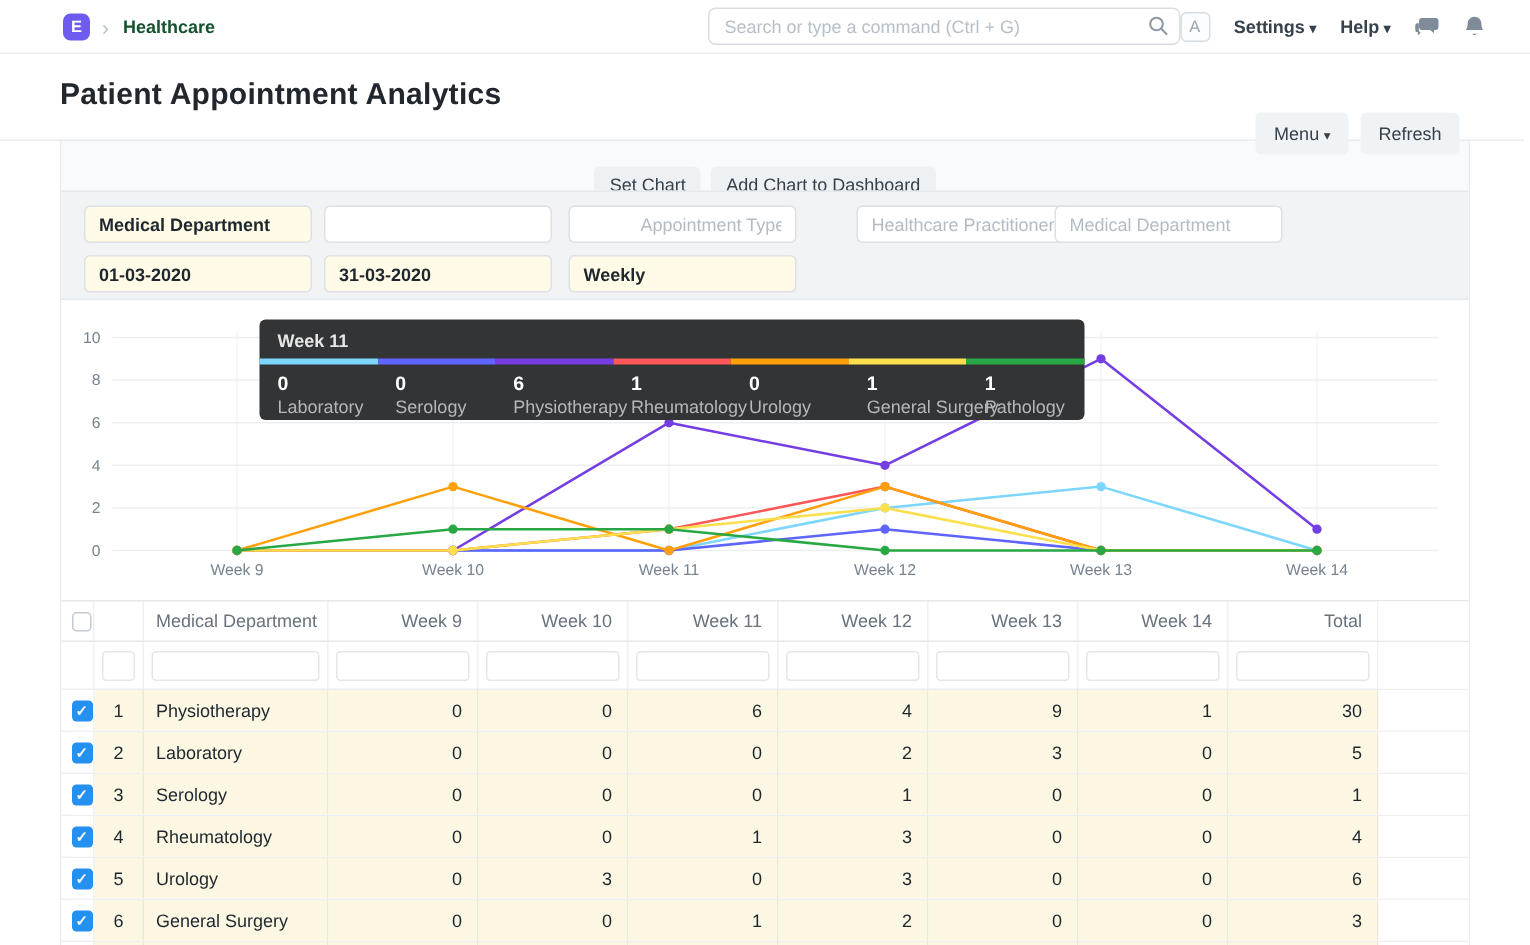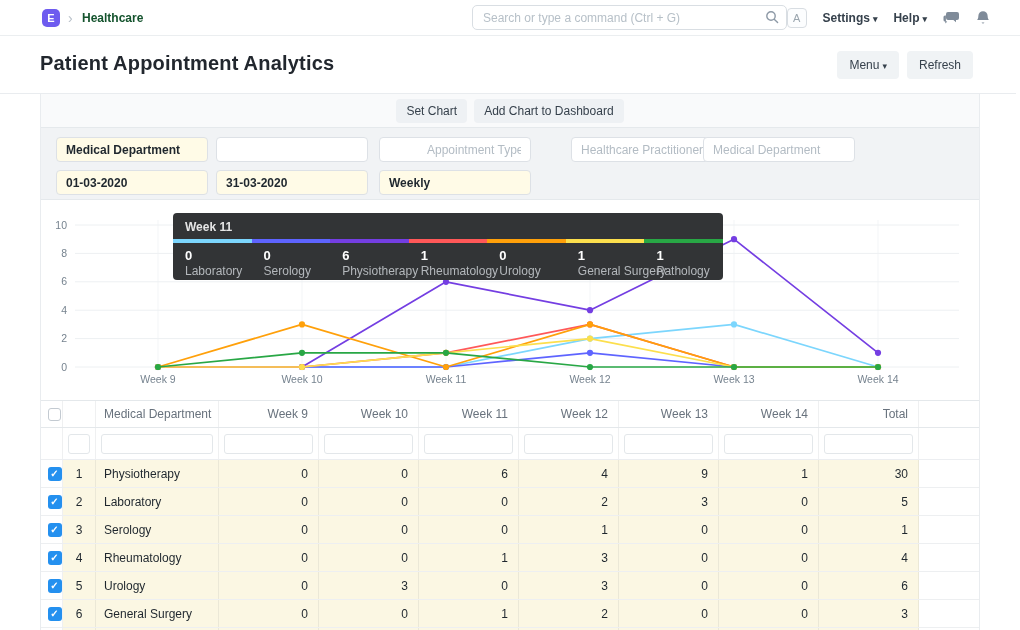--- a/index.html
+++ b/index.html
@@ -36,21 +36,21 @@
   }
   .nav-item { font-weight:600; color:#36414c; cursor:default; }
   .caret { font-size:9px; color:#36414c; margin-left:3px; }
   .nav-ico { display:flex; align-items:center; }
   
   .page-head { position:absolute; top:36px; left:0; right:4px; height:58px; background:#fff; border-bottom:1px solid #e9ecef; z-index:55; }
   .page-title { position:absolute; left:40px; top:16px; font-size:20px; font-weight:bold; color:#22272e; letter-spacing:.2px; }
   .head-actions { position:absolute; right:43px; top:15px; display:flex; gap:8px; }
   .btn {
     background:#f0f3f5; border:none; border-radius:4px; height:28px; padding:0 12px;
-    font-size:12px; color:#36414c; font-family:"Liberation Sans", sans-serif; cursor:pointer;
+    font-size:12px; color:#36414c; font-family:"Liberation Sans", sans-serif; cursor:pointer;margin-top:24px;
   }
   
   .card {
     position:absolute; top:94px; left:40px; width:940px; bottom:0; background:#fff;
     border-left:1px solid #e9ecef; border-right:1px solid #e9ecef;
   }
   .toolbar { height:33px; background:#f9fafb; display:flex; justify-content:center; align-items:center; gap:7px; padding:0 8px; }
   .btn-sm { height:24px; padding:0 10px; background:#eef1f4; }
   
   .filter-section { position:relative; height:73px; background:#f1f3f5; border-top:1px solid #e5e9ec; border-bottom:1px solid #e5e9ec; }

